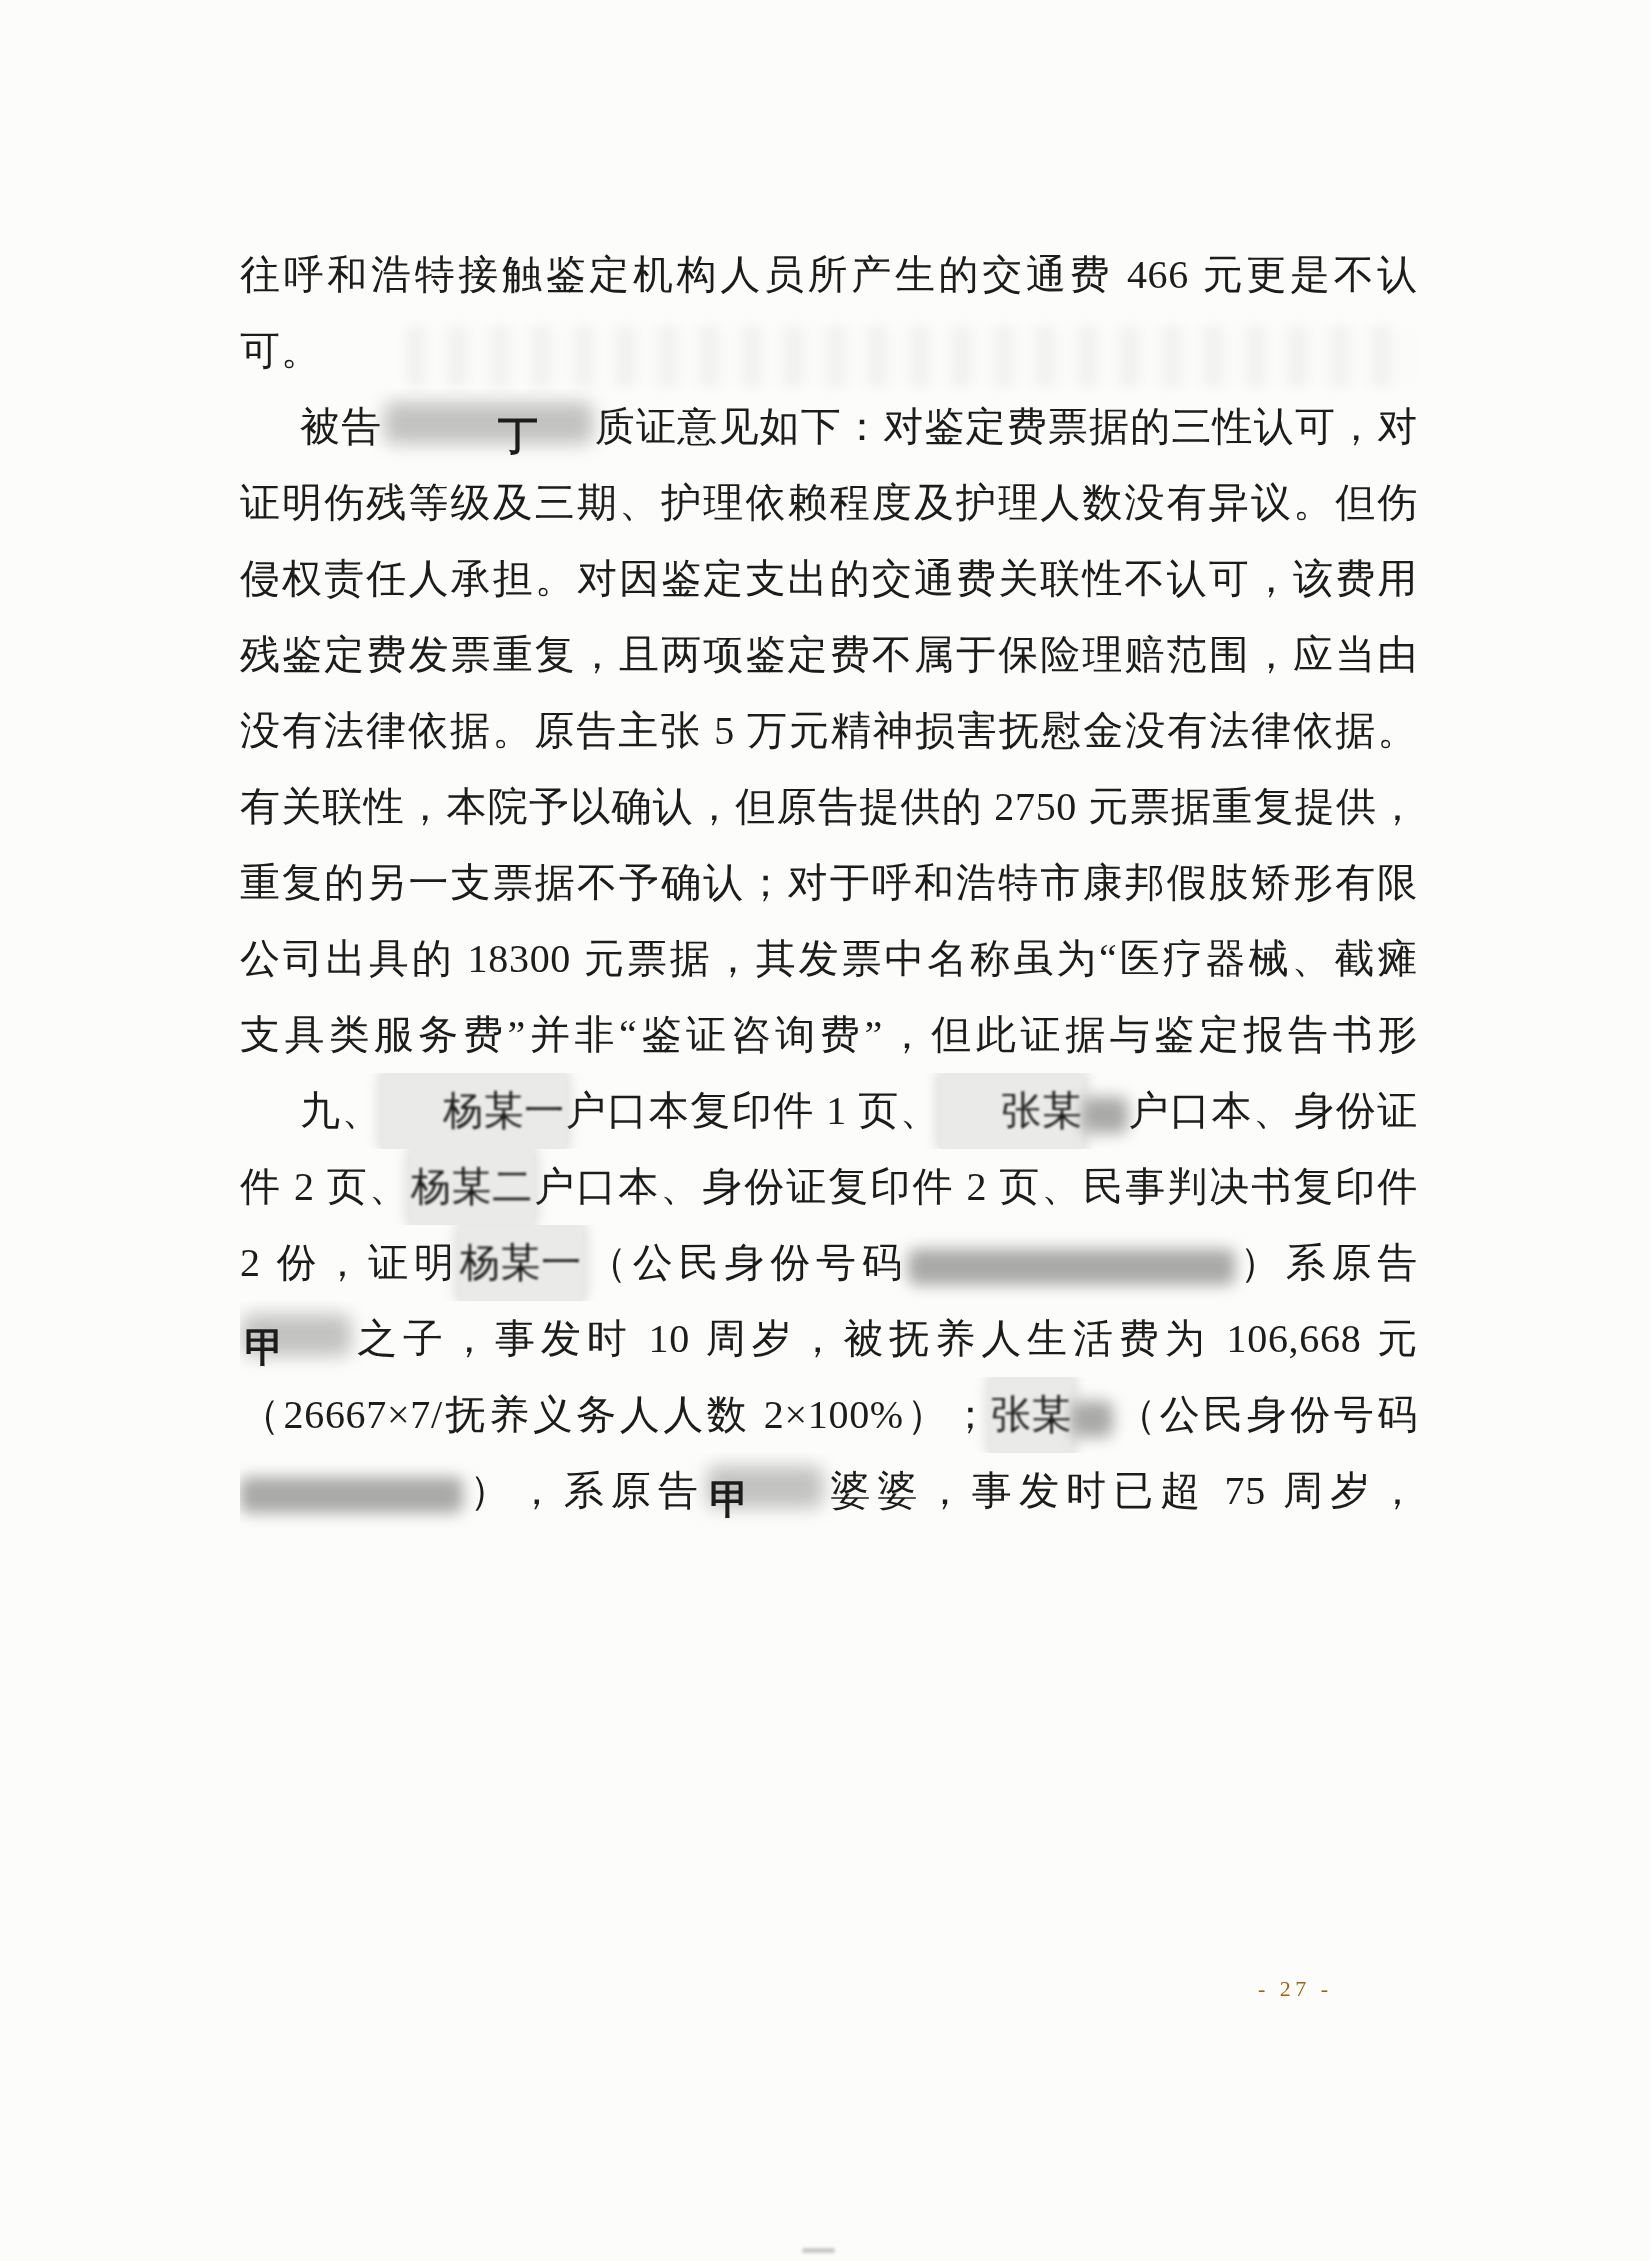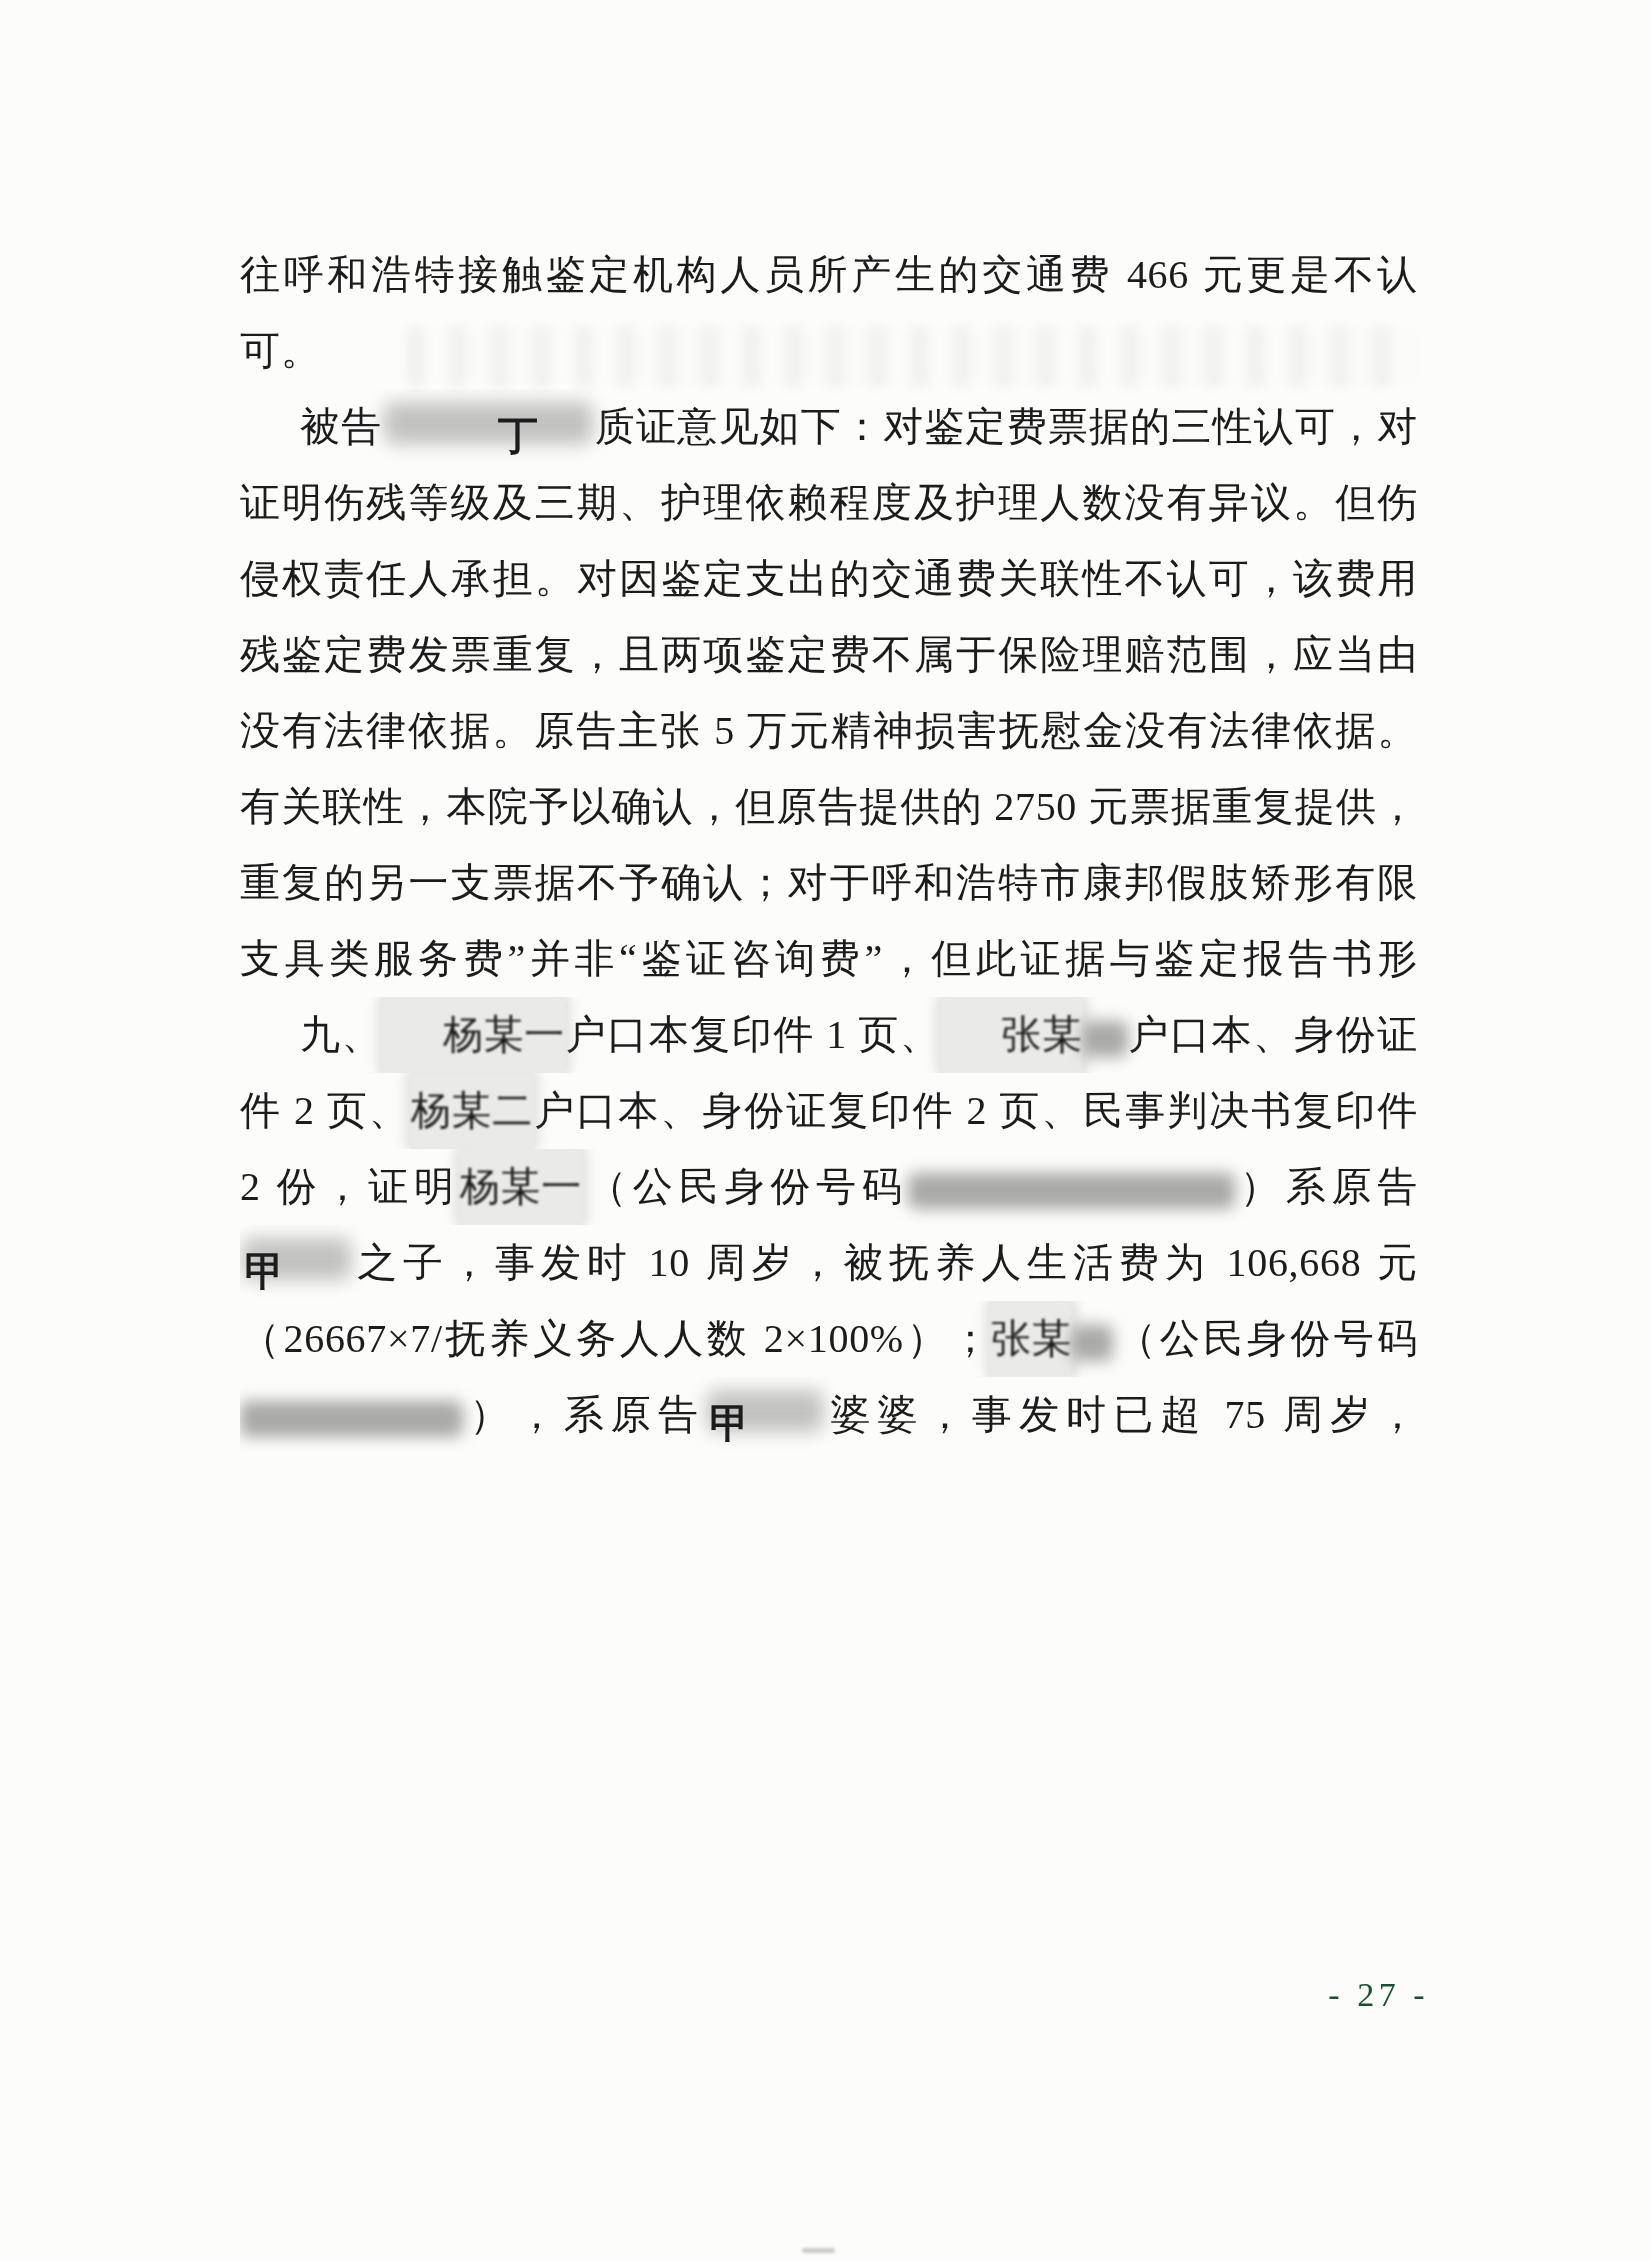--- a/index.html
+++ b/index.html
@@ -79,24 +79,24 @@
     left:406px;top:326px;width:1009px;height:61px;
     background:repeating-linear-gradient(90deg,
       rgba(70,70,70,0.55) 0 19.4px, rgba(70,70,70,0.05) 19.4px 42px);
     filter:blur(5.2px);
     opacity:0.10;
     border-radius:6px;
   }
   .pageno{
     position:absolute;
     left:1258px;top:1976px;width:171px;
-    font-size:34px;
+    font-size:22px;
     letter-spacing:4.5px;
-    text-align:right;
-    color:#14532d;
+    text-align:left;
+    color:#a16207;
     white-space:nowrap;
   }
   .artifact{
     position:absolute;
     left:802px;top:2248px;width:33px;height:5.2px;
     background:rgba(0,0,0,0.20);
     filter:blur(1.5px);
     border-radius:2.2px;
   }
 </style>
@@ -108,20 +108,21 @@
   <div class="doc">
       <div class="line j"><span class="seg">往呼和浩特接触鉴定机构人员所产生的交通费 466 元更是不认</span></div>
       <div class="line"><span class="seg">可。</span></div>
       <div class="line ind j"><span class="seg">被告</span><span class="bname" style="width: 212px;"><span class="ch">丁</span></span><span class="seg">质证意见如下：对鉴定费票据的三性认可，对</span></div>
       <div class="line j"><span class="seg">证明伤残等级及三期、护理依赖程度及护理人数没有异议。但伤</span></div>
       <div class="line j"><span class="seg">侵权责任人承担。对因鉴定支出的交通费关联性不认可，该费用</span></div>
       <div class="line j"><span class="seg">残鉴定费发票重复，且两项鉴定费不属于保险理赔范围，应当由</span></div>
       <div class="line j"><span class="seg">没有法律依据。原告主张 5 万元精神损害抚慰金没有法律依据。</span></div>
       <div class="line j"><span class="seg">有关联性，本院予以确认，但原告提供的 2750 元票据重复提供，</span></div>
       <div class="line j"><span class="seg">重复的另一支票据不予确认；对于呼和浩特市康邦假肢矫形有限</span></div>
+      <div class="line j"><span class="seg">公司出具的 18300 元票据，其发票中名称虽为“医疗器械、截瘫</span></div>
       <div class="line j"><span class="seg">支具类服务费”并非“鉴证咨询费”，但此证据与鉴定报告书形</span></div>
       <div class="line ind j"><span class="seg">九、</span><span class="smudge">杨某一</span><span class="seg">户口本复印件 1 页、</span><span class="smudge">张某</span><span class="strip" style="width: 45px;"></span><span class="seg">户口本、身份证复印</span></div>
       <div class="line j"><span class="seg">件 2 页、</span><span class="smudge">杨某二</span><span class="seg">户口本、身份证复印件 2 页、民事判决书复印件</span></div>
       <div class="line j"><span class="seg">2 份，证明</span><span class="smudge">杨某一</span><span class="seg">（公民身份号码</span><span class="strip" style="width: 327px;"></span><span class="seg">）系原告</span></div>
       <div class="line j"><span class="bname left" style="width: 112px;"><span class="ch">甲</span></span><span class="seg">之子，事发时 10 周岁，被抚养人生活费为 106,668 元</span></div>
       <div class="line j"><span class="seg">（26667×7/抚养义务人人数 2×100%）；</span><span class="smudge">张某</span><span class="strip" style="width: 41px;"></span><span class="seg">（公民身份号码</span></div>
       <div class="line j"><span class="strip" style="width: 223px;"></span><span class="seg">），系原告</span><span class="bname left" style="width: 119px;"><span class="ch">甲</span></span><span class="seg">婆婆，事发时已超 75 周岁，</span></div>
     </div>
   <div class="pageno">- 27 -</div>
   <div class="artifact"></div>

